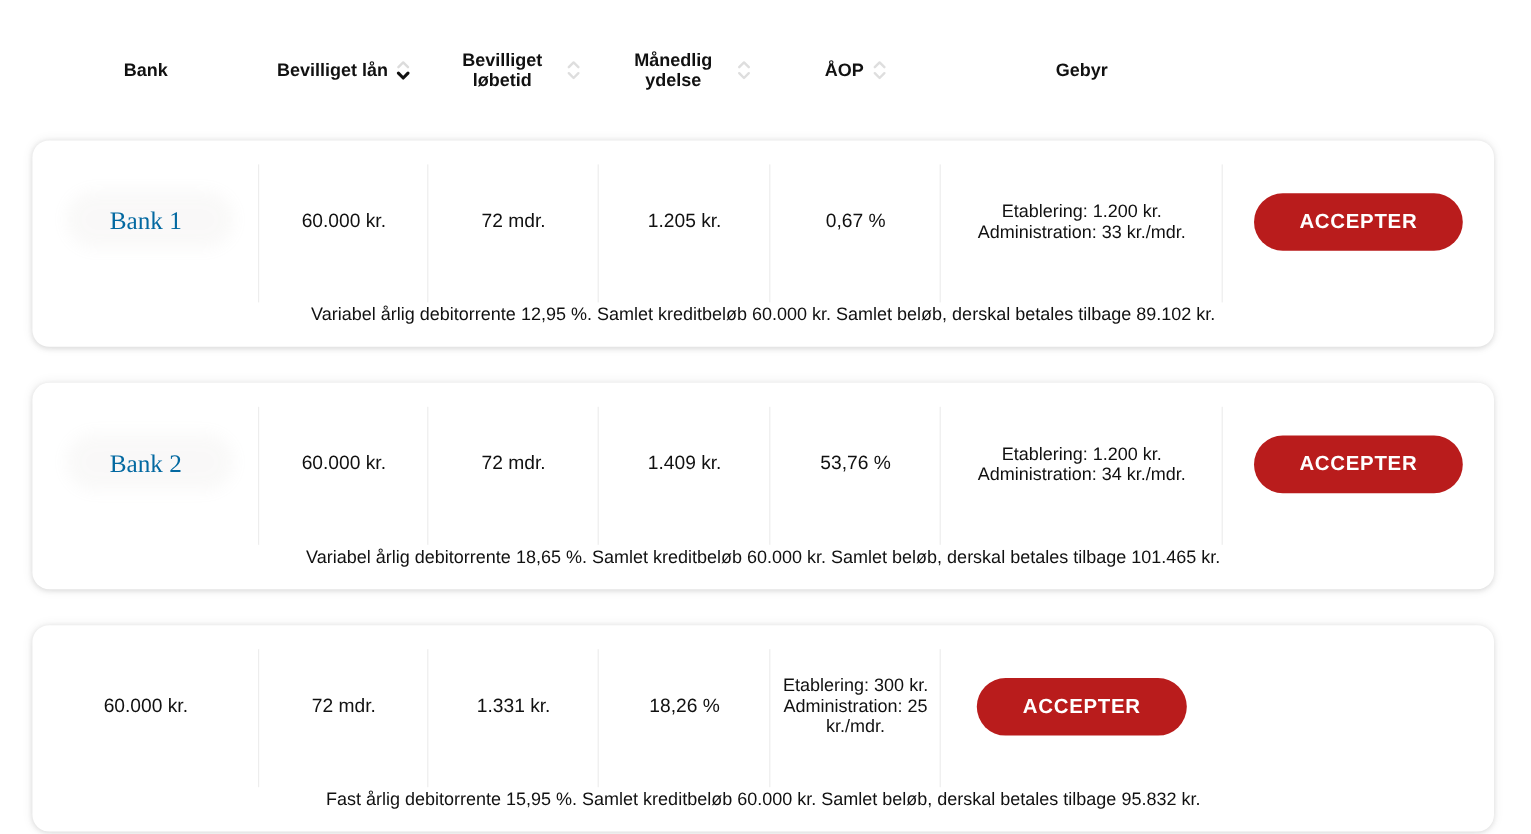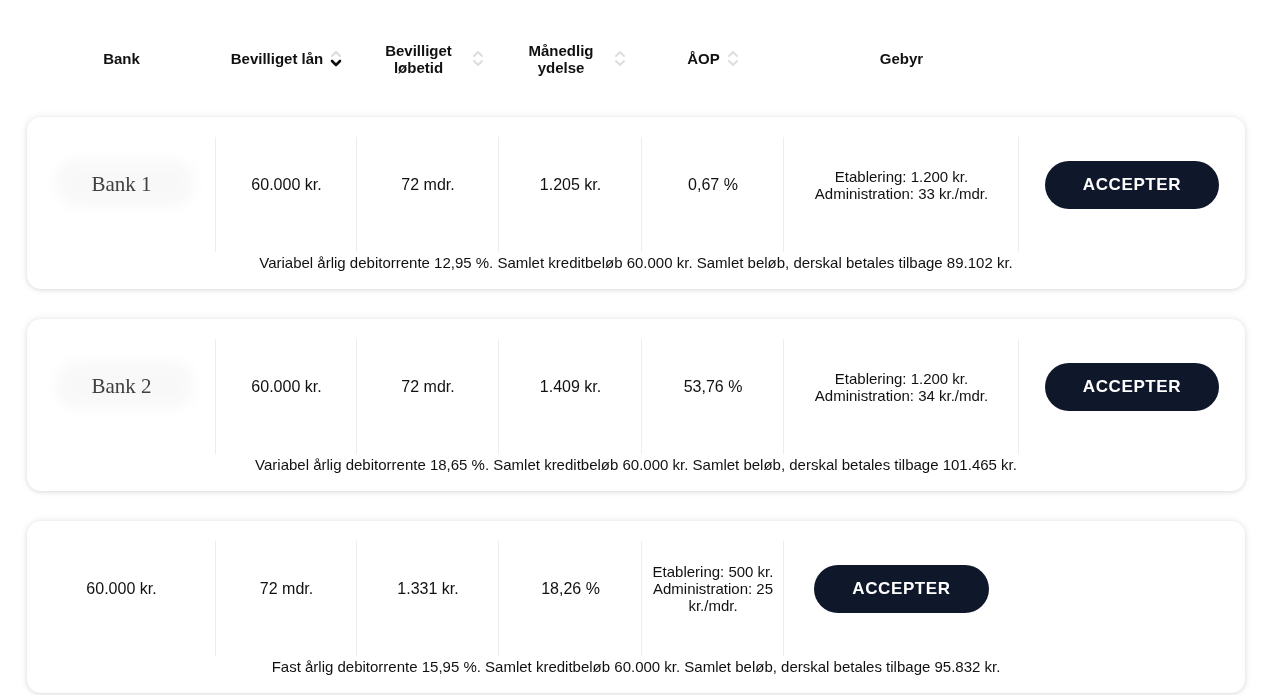--- a/index.html
+++ b/index.html
@@ -86,27 +86,27 @@
     height: 48px;
     border-radius: 24px;
     background: #b9b3ad;
     opacity: 0.08;
     filter: blur(6px);
   }
   .bank-name {
     position: relative;
     font-family: "Liberation Serif", serif;
     font-size: 21px;
-    color: #404040;
+    color: #0369a1;
   }
   .fee-cell { font-size: 15px; line-height: 17px; }
   .button-cell { }
   .accept-button {
     border: none;
-    background: #0f172a;
+    background: #b91c1c;
     color: #ffffff;
     font-family: "Liberation Sans", sans-serif;
     font-size: 17px;
     font-weight: bold;
     letter-spacing: 0.6px;
     padding: 14px 38px;
     border-radius: 26px;
     cursor: pointer;
   }
   .card-disclaimer {
@@ -223,21 +223,21 @@
   <div class="card-disclaimer">Variabel årlig debitorrente 18,65 %. Samlet kreditbeløb 60.000 kr. Samlet beløb, derskal betales tilbage 101.465 kr.</div>
 </div>
 
 <div class="loan-card">
   <div class="grid card-main" style="margin-left:0;width:1218px;">
     <div class="cell divider">60.000 kr.</div>
     <div class="cell divider">72 mdr.</div>
     <div class="cell divider">1.331 kr.</div>
     <div class="cell divider">18,26 %</div>
     <div class="cell divider fee-cell">
-      <span>Etablering: 500 kr.</span>
+      <span>Etablering: 300 kr.</span>
       <span>Administration: 25 kr./mdr.</span>
     </div>
     <div class="cell button-cell">
       <button class="accept-button">ACCEPTER</button>
     </div>
   </div>
   <div class="card-disclaimer">Fast årlig debitorrente 15,95 %. Samlet kreditbeløb 60.000 kr. Samlet beløb, derskal betales tilbage 95.832 kr.</div>
 </div>
 
 </body></html>

